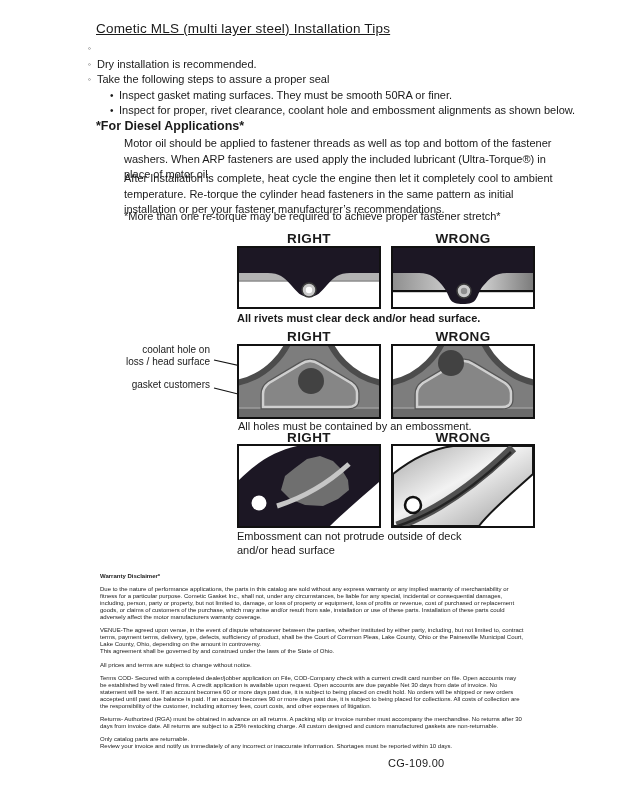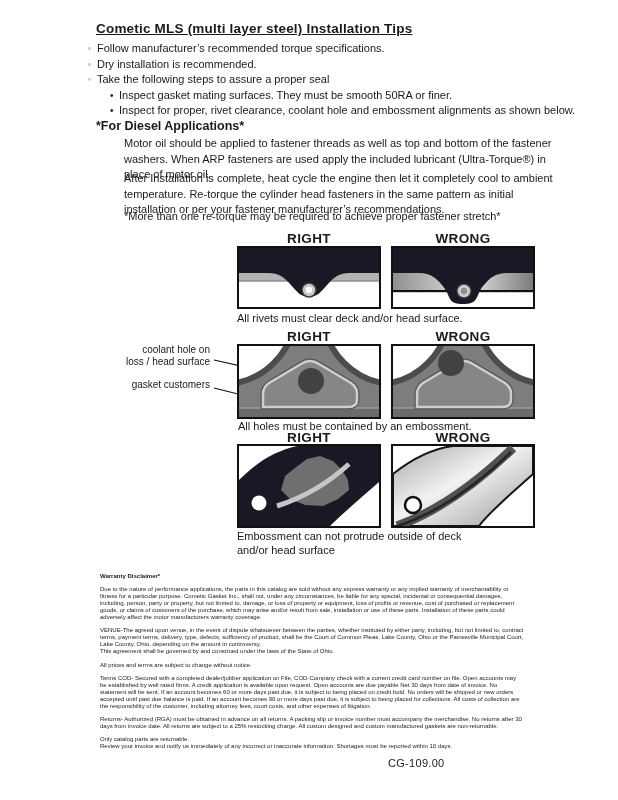--- a/index.html
+++ b/index.html
@@ -1,21 +1,21 @@
 <!DOCTYPE html>
 <html><head>
 <meta charset="utf-8">
 <style>
   html,body { margin:0; padding:0; background:#ffffff; }
   .page {
     position:relative; width:618px; height:800px; background:#ffffff;
     font-family:"Liberation Sans", sans-serif; color:#1a1a1a; overflow:hidden;
   }
   .abs { position:absolute; }
-  .title { font-size:13.5px; font-weight:bold; text-decoration:underline; letter-spacing:0.2px; }
+  .title { font-size:13.5px; font-weight:normal; text-decoration:underline; letter-spacing:0.2px; }
   .body-text { font-size:11px; line-height:15.5px;margin-left:28px; }
   .bullet-row { display:flex; align-items:flex-start; line-height:15.5px; font-size:11px; }
   .bullet-row.sub { margin-left:22px; }
   .bmark { width:9px; font-size:8px; line-height:15.5px; flex:none; }
   .bmark.filled { font-size:10px; }
   .section-heading { font-size:12.5px; font-weight:bold; }
   .diag-header { width:144px; text-align:center; font-size:13.5px; font-weight:bold; letter-spacing:0.4px; }
   .caption { font-size:11px; line-height:13.5px; }
   .label-small { font-size:10px; line-height:11.5px; text-align:right; width:110px; }
   .legal { width:424px; font-size:6px; line-height:6.9px; color:#222; }
@@ -27,21 +27,20 @@
 </head>
 <body>
 
 <div class="page">
 
   <div class="abs title" style="left:96px; top:21px;">Cometic MLS (multi layer steel) Installation Tips</div>
 
   <div class="abs" style="left:88px; top:41px;">
     <div class="bullet-row">
       <span class="bmark">◦</span>
-      <span>Follow manufacturer’s recommended torque specifications.</span>
     </div>
     <div class="bullet-row">
       <span class="bmark">◦</span>
       <span>Dry installation is recommended.</span>
     </div>
     <div class="bullet-row">
       <span class="bmark">◦</span>
       <span>Take the following steps to assure a proper seal</span>
     </div>
     <div class="bullet-row sub">
@@ -82,21 +81,21 @@
     </defs>
     <rect width="144" height="63" fill="#ffffff"></rect>
     <rect x="2" y="27" width="140" height="18" fill="url(#g1)"></rect>
     <rect x="2" y="44" width="140" height="2.2" fill="#101010"></rect>
     <path d="M2,2 H142 V27 H116 C104,27 99,32 92,40 C88,45 87,50 85,53 C83,57 78,58 72,58 C66,58 61,57 59,53 C57,49 56,45 51,39 C45,32 40,27 28,27 H2 Z" fill="#1c1724"></path>
     <circle cx="73" cy="45" r="7" fill="#cccccc" stroke="#3c3c3c" stroke-width="1.5"></circle>
     <circle cx="73" cy="45" r="3.2" fill="#8f8f8f"></circle>
     <rect x="1" y="1" width="142" height="61" fill="none" stroke="#111111" stroke-width="2"></rect>
   </svg>
 
-  <div class="abs caption" style="left:237px; top:312px;">All rivets must clear deck and/or head surface.</div>
+  <div class="abs caption" style="left:237px; top:312px;font-weight:bold;">All rivets must clear deck and/or head surface.</div>
 
   <div class="abs diag-header" style="left:237px; top:329px;">RIGHT</div>
   <div class="abs diag-header" style="left:391px; top:329px;">WRONG</div>
 
   <div class="abs label-small" style="left:100px; top:344px;">
     <div>coolant hole on</div>
     <div>loss / head surface</div>
   </div>
   <div class="abs label-small" style="left:100px; top:379px;">gasket customers</div>
 

